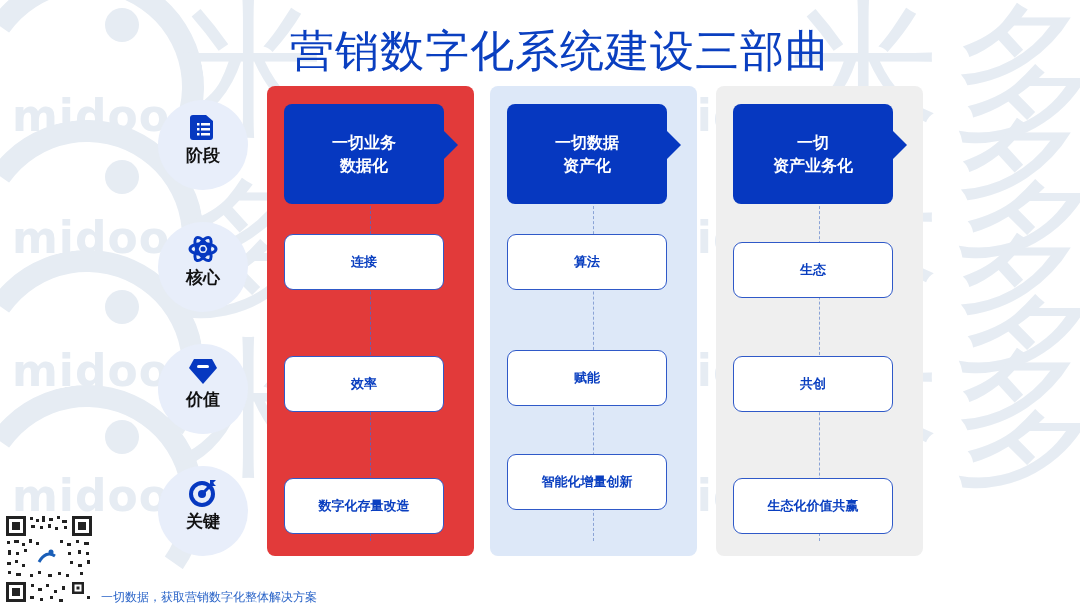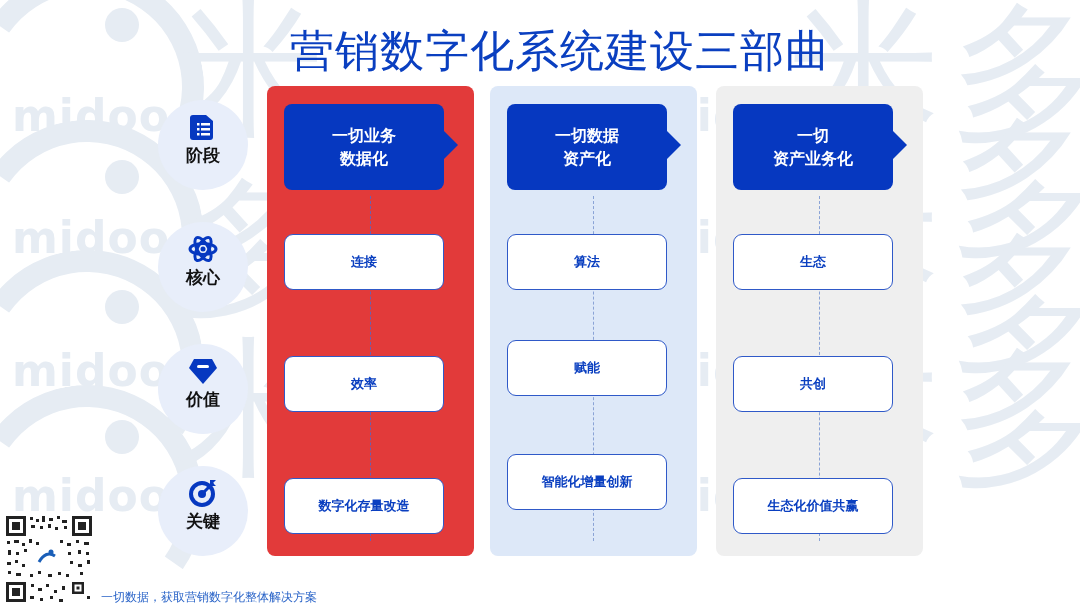--- a/index.html
+++ b/index.html
@@ -16,21 +16,21 @@
   .title {
     position: absolute; left: 0; right: 0; top: 22px; text-align: center;
     font-size: 44px; font-weight: normal; color: #0a3fc0; letter-spacing: 1px;
     padding-left: 40px;
   }
   .col { position: absolute; top: 86px; width: 207px; height: 470px; border-radius: 8px; }
   .col-1 { left: 267px; background: #e23a3a; }
   .col-2 { left: 490px; background: #dde8f8; }
   .col-3 { left: 716px; background: #efefef; }
   .stage {
-    position: absolute; left: 17px; top: 18px; width: 160px; height: 86px;
+    position: absolute; left: 17px; top: 18px; width: 160px; height: 100px;
     background: #0638c0; border-radius: 8px; color: #ffffff;
     display: flex; flex-direction: column; align-items: center; justify-content: center;
     font-size: 16px; font-weight: bold; line-height: 23px; text-align: center;
   }
   .stage::after {
     content: ""; position: absolute; right: -14px; top: 26px;
     border-top: 15px solid transparent; border-bottom: 15px solid transparent;
     border-left: 15px solid #0638c0;
   }
   .vline {
@@ -157,31 +157,31 @@
   <div class="cell" style="top:270px;">效率</div>
 </div>
 
 <div class="col col-2">
   <div class="vline"></div>
   <div class="stage">
     <span>一切数据</span>
     <span>资产化</span>
   </div>
   <div class="cell" style="top:148px;">算法</div>
-  <div class="cell" style="top:254px;">赋能</div>
+  <div class="cell" style="top:264px;">赋能</div>
   <div class="cell" style="top:368px;">智能化增量创新</div>
 </div>
 
 <div class="col col-3">
   <div class="vline"></div>
   <div class="stage">
     <span>一切</span>
     <span>资产业务化</span>
   </div>
-  <div class="cell" style="top:148px;">生态</div>
+  <div class="cell" style="top:156px;">生态</div>
   <div class="cell" style="top:270px;">共创</div>
   <div class="cell" style="top:392px;">生态化价值共赢</div>
 </div>
 
 <svg class="qr" viewBox="0 0 90 90">
   <rect width="90" height="90" fill="#fff"></rect>
   <g fill="#222">
     <rect x="2" y="2" width="20" height="20"></rect>
       <rect x="5" y="5" width="14" height="14" fill="#fff"></rect>
       <rect x="8" y="8" width="8" height="8"></rect>

